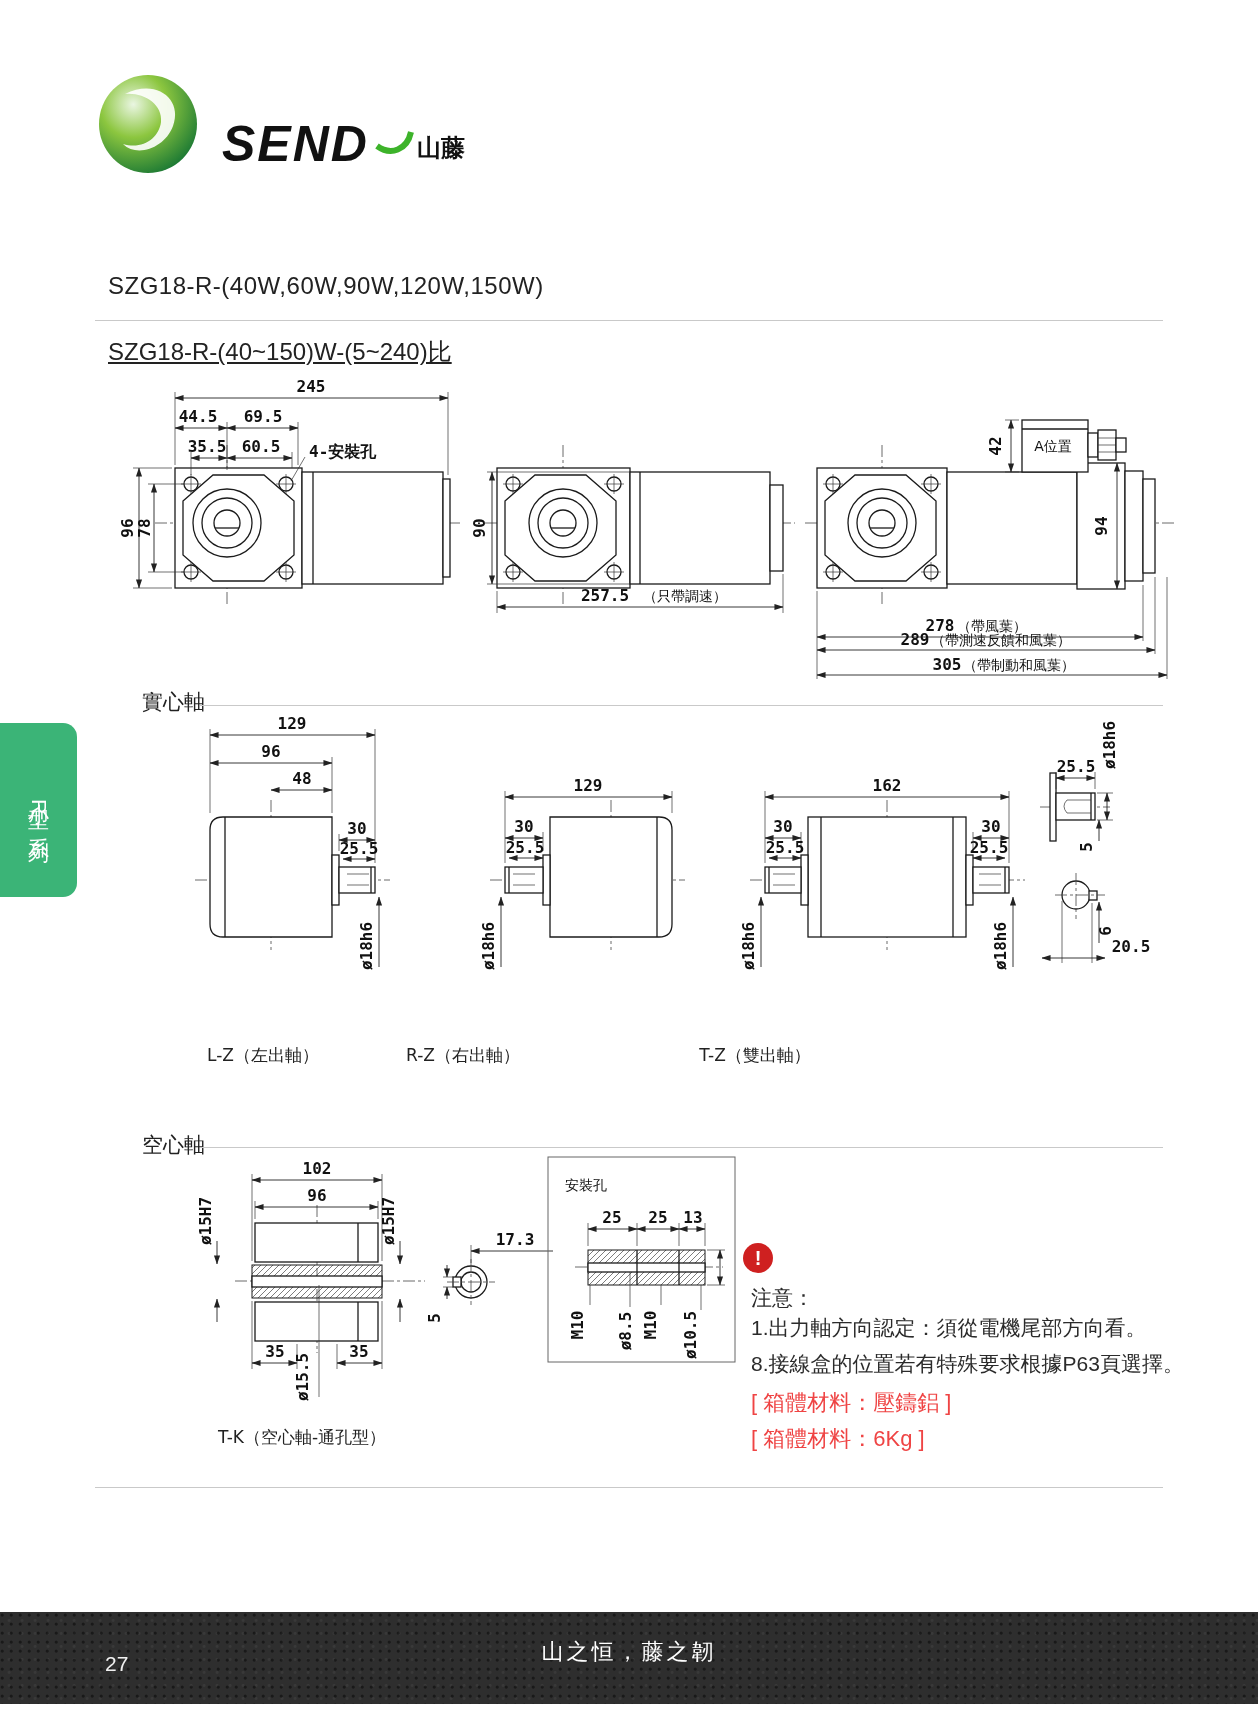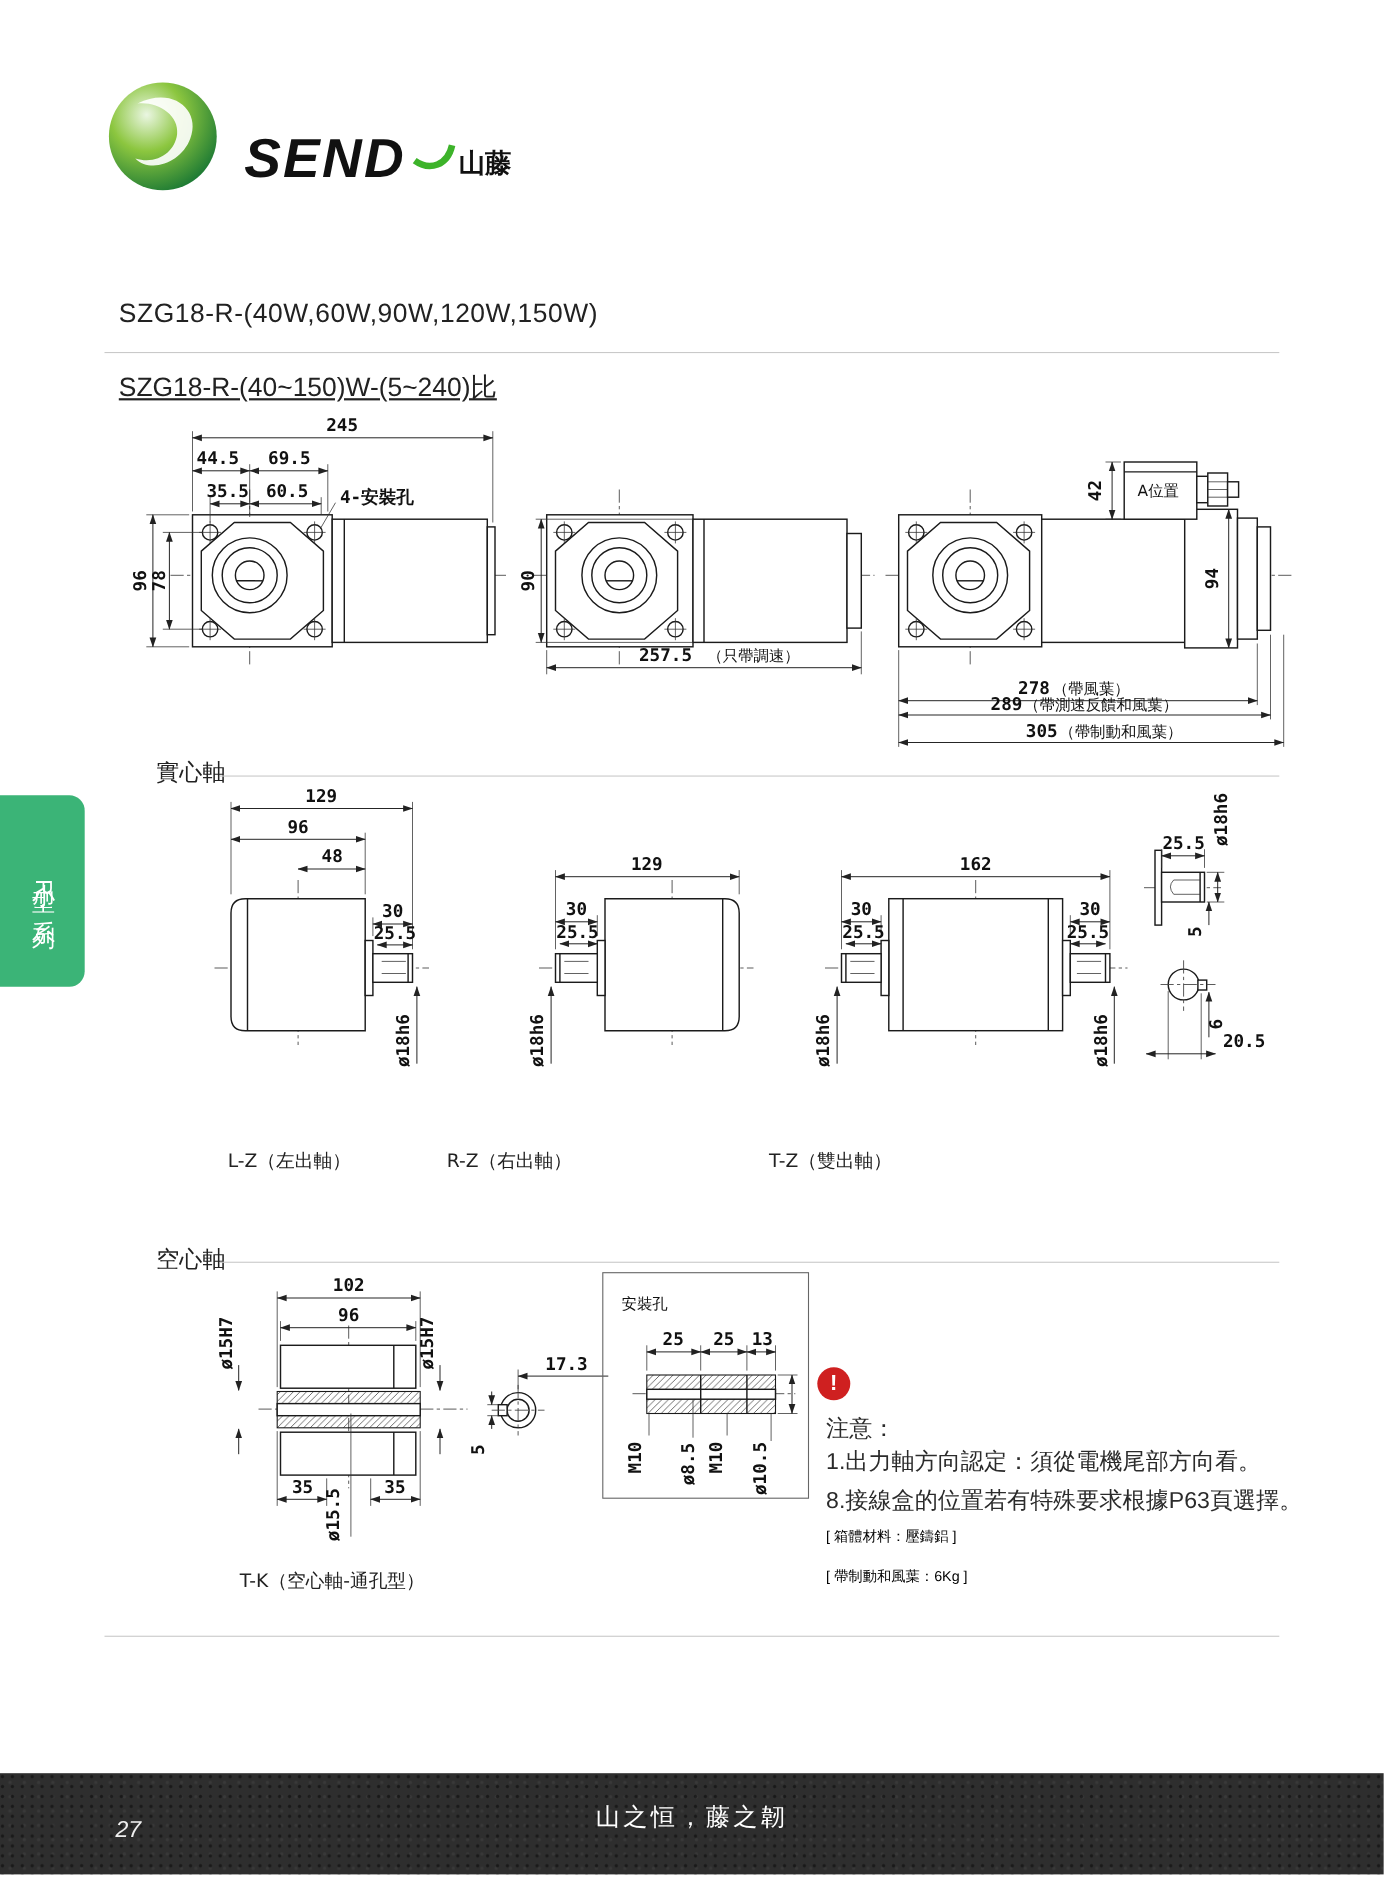--- a/index.html
+++ b/index.html
@@ -4,36 +4,36 @@
 <style>
   html,body{margin:0;padding:0;}
   body{width:1258px;height:1719px;position:relative;background:#fff;overflow:hidden;
        font-family:"Liberation Sans",sans-serif;color:#1c1c1c;}
   .abs{position:absolute;}
   .hline{position:absolute;border-top:1px solid #c9c9c9;height:0;}
   .h-title{font-size:24px;letter-spacing:.5px;color:#222;}
   .h-sub{font-size:24px;color:#222;text-decoration:underline;}
   .sec-head{font-size:21px;color:#222;margin-left:24px;}
   .note{font-size:21px;color:#2b2b2b;white-space:nowrap;}
-  .bracket{font-size:13px;color:#000000;white-space:nowrap;}
+  .bracket{font-size:22px;color:#ef4444;white-space:nowrap;}
   
   .tab{position:absolute;left:0;top:723px;width:77px;height:174px;background:#3bb477;
        border-radius:0 14px 14px 0;display:flex;align-items:center;justify-content:center;}
   .tab span{writing-mode:vertical-rl;color:#fff;font-size:21px;letter-spacing:6px;}
   
   .alert{position:absolute;left:743px;top:1243px;width:30px;height:30px;border-radius:50%;
          background:#cf2020;color:#fff;font-weight:bold;font-size:20px;display:flex;
          align-items:center;justify-content:center;}
   
   .footer{position:absolute;left:0;top:1612px;width:1258px;height:92px;background-color:#2e2e2e;
           background-image:radial-gradient(circle at 25% 35%, rgba(0,0,0,.45) 1px, transparent 2px),
                            radial-gradient(circle at 70% 65%, rgba(255,255,255,.05) 1px, transparent 2px);
           background-size:9px 9px,13px 13px;}
   .footer .page{position:absolute;left:105px;top:0;height:104px;display:flex;align-items:center;
-                color:#f0f0f0;font-size:21px;font-style:italic;}
+                color:#f0f0f0;font-size:21px;}
   .footer .slogan{position:absolute;left:0;top:0;width:100%;height:80px;display:flex;
                   align-items:center;justify-content:center;color:#fff;font-size:22px;letter-spacing:3px;}
   
   .dt{font:700 16px "DejaVu Sans Mono",monospace;fill:#111;}
   .ck{font:14px "DejaVu Sans",sans-serif;fill:#111;}
   .lbl{font:17px "DejaVu Sans",sans-serif;fill:#222;}
   .o{stroke:#1b1b1b;stroke-width:1.3;fill:none;}
   .of{stroke:#1b1b1b;stroke-width:1.3;fill:#fff;}
   .d{stroke:#222;stroke-width:.9;fill:none;}
   .e{stroke:#333;stroke-width:.7;fill:none;}
@@ -433,18 +433,18 @@
 </g>
 </svg>
 
 <div class="alert">
   <span>!</span>
 </div>
 <div class="abs note" style="left:751px;top:1284px">注意：</div>
 <div class="abs note" style="left:751px;top:1314px">1.出力軸方向認定：須從電機尾部方向看。</div>
 <div class="abs note" style="left:751px;top:1350px">8.接線盒的位置若有特殊要求根據P63頁選擇。</div>
 <div class="abs bracket" style="left:751px;top:1388px">[ 箱體材料：壓鑄鋁 ]</div>
-<div class="abs bracket" style="left:751px;top:1424px">[ 帶制動和風葉：6Kg ]</div>
+<div class="abs bracket" style="left:751px;top:1424px">[ 箱體材料：6Kg ]</div>
 
 <div class="footer">
   <div class="page">27</div>
   <div class="slogan">山之恒，藤之韌</div>
 </div>
 
 </body></html>

